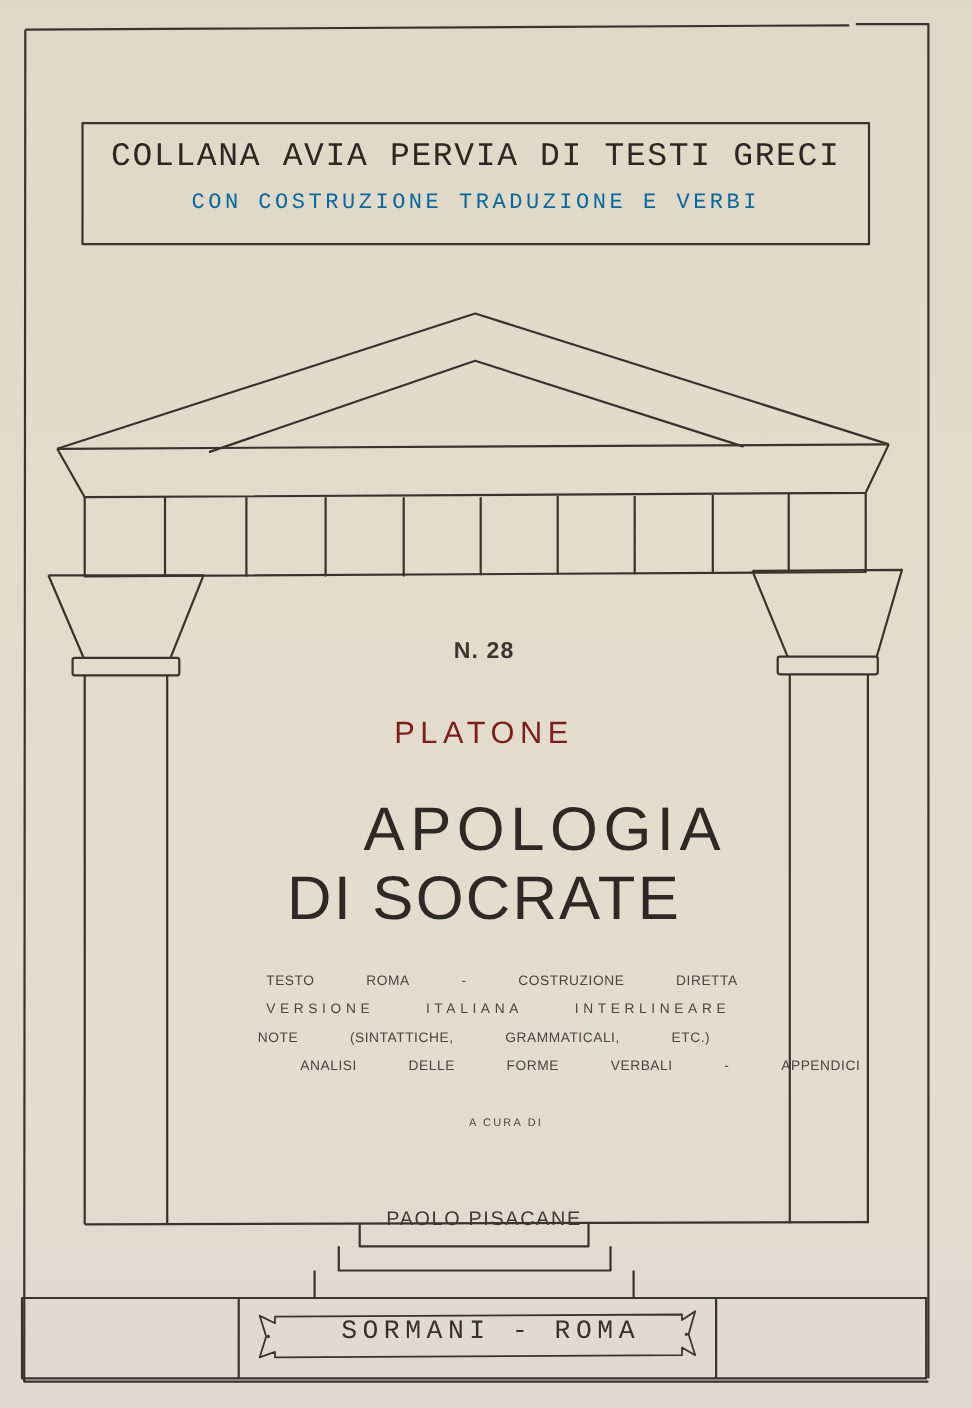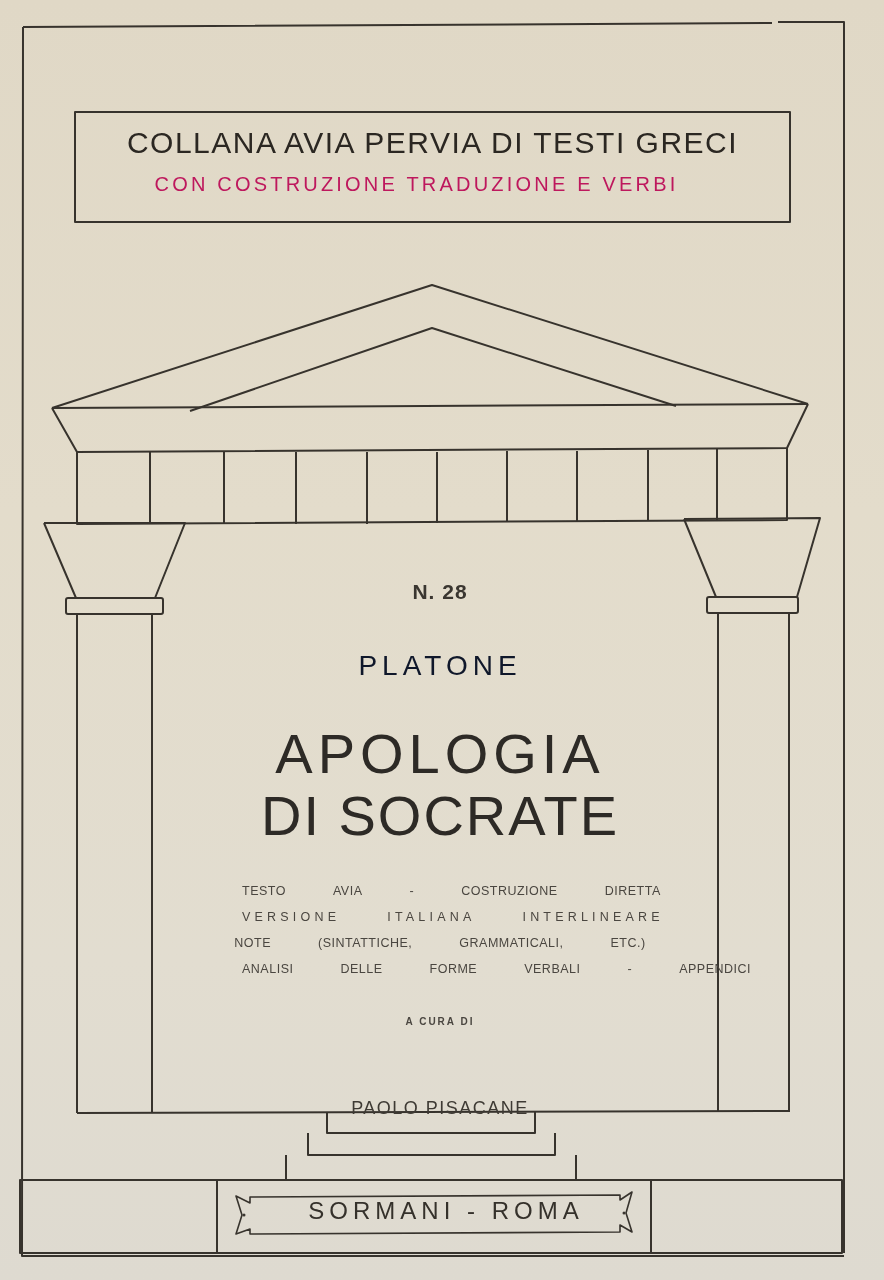--- a/index.html
+++ b/index.html
@@ -8,54 +8,54 @@
     background:#d8d2c2;
     position:relative;
     font-family:"Liberation Sans", sans-serif;
     color:#2e2a25;
   }
   .paper {
     position:absolute; left:0; top:0; width:884px; height:1280px;
     background: linear-gradient(180deg, #e0d8c6 0%, #e3dccb 40%, #e2ddd0 75%, #dedad0 100%);
   }
   svg.art { position:absolute; left:0; top:0; }
-  .serif { font-family:Liberation Sans, sans-serif; }
+  .serif { font-family:Liberation Mono, monospace; }
   .txt { position:absolute; white-space:nowrap; text-align:center; }
   .header-line1 {
     left:75px; width:715px; top:126px;
     font-size:30px; letter-spacing:1.5px; color:#2b2722;
   }
   .header-line2 {
-    left:59px; width:715px; top:173px;
-    font-size:20px; letter-spacing:3.2px; color:#be185d;
+    left:75px; width:715px; top:173px;
+    font-size:20px; letter-spacing:3.2px; color:#0369a1;
   }
   .series-no {
     left:300px; width:280px; top:580px;
     font-size:21px; font-weight:bold; letter-spacing:1px; color:#3a3630;
   }
   .author {
     left:260px; width:360px; top:650px;
-    font-size:28px; letter-spacing:5px; color:#0f172a;
+    font-size:28px; letter-spacing:5px; color:#7f1d1d;
   }
   .title1 {
     left:220px; width:440px; top:724px;
-    font-size:56px; letter-spacing:5px; color:#2d2a26; line-height:60px;
+    font-size:56px; letter-spacing:5px; color:#2d2a26; line-height:60px;text-align:right;
   }
   .title2 {
     left:220px; width:440px; top:786px;
     font-size:56px; letter-spacing:2px; color:#2d2a26; line-height:60px;
   }
   .desc {
     left:242px; width:396px; font-size:12.5px; color:#4a4640;
     display:flex; justify-content:space-between; letter-spacing:0.5px;gap:47px;
   }
   .desc span { display:inline-block; }
   .cura {
-    left:340px; width:200px; top:1016px; font-size:10px; letter-spacing:2px;
-    color:#4a4640; font-weight:bold;
+    left:360px; width:200px; top:1016px; font-size:10px; letter-spacing:2px;
+    color:#4a4640; font-weight:normal;
   }
   .editor {
     left:300px; width:280px; top:1050px; font-size:18px; letter-spacing:1.5px;
     color:#3e3a34;
     margin-top:48px;
   }
   .publisher {
     left:232px; width:392px; top:1197px; font-size:24px; letter-spacing:5px;
     color:#35312b;
     padding-left:18px;
@@ -112,37 +112,37 @@
 <div class="txt serif header-line1">COLLANA AVIA PERVIA DI TESTI GRECI</div>
 <div class="txt serif header-line2">CON COSTRUZIONE TRADUZIONE E VERBI</div>
 
 <div class="txt series-no">N. 28</div>
 <div class="txt author">PLATONE</div>
 <div class="txt title1">APOLOGIA</div>
 <div class="txt title2">DI SOCRATE</div>
 
 <div class="txt desc" style="top:884px;">
   <span>TESTO</span>
-  <span>AVIA</span>
+  <span>ROMA</span>
   <span>-</span>
   <span>COSTRUZIONE</span>
   <span>DIRETTA</span>
 </div>
 <div class="txt desc" style="top:910px; letter-spacing:4.2px;">
   <span>VERSIONE</span>
   <span>ITALIANA</span>
   <span>INTERLINEARE</span>
 </div>
 <div class="txt desc" style="top:936px;justify-content:center;">
   <span>NOTE</span>
   <span>(SINTATTICHE,</span>
   <span>GRAMMATICALI,</span>
   <span>ETC.)</span>
 </div>
-<div class="txt desc" style="top:962px;">
+<div class="txt desc" style="top:962px;margin-left:31px;">
   <span>ANALISI</span>
   <span>DELLE</span>
   <span>FORME</span>
   <span>VERBALI</span>
   <span>-</span>
   <span>APPENDICI</span>
 </div>
 
 <div class="txt cura">A CURA DI</div>
 <div class="txt editor">PAOLO PISACANE</div>

